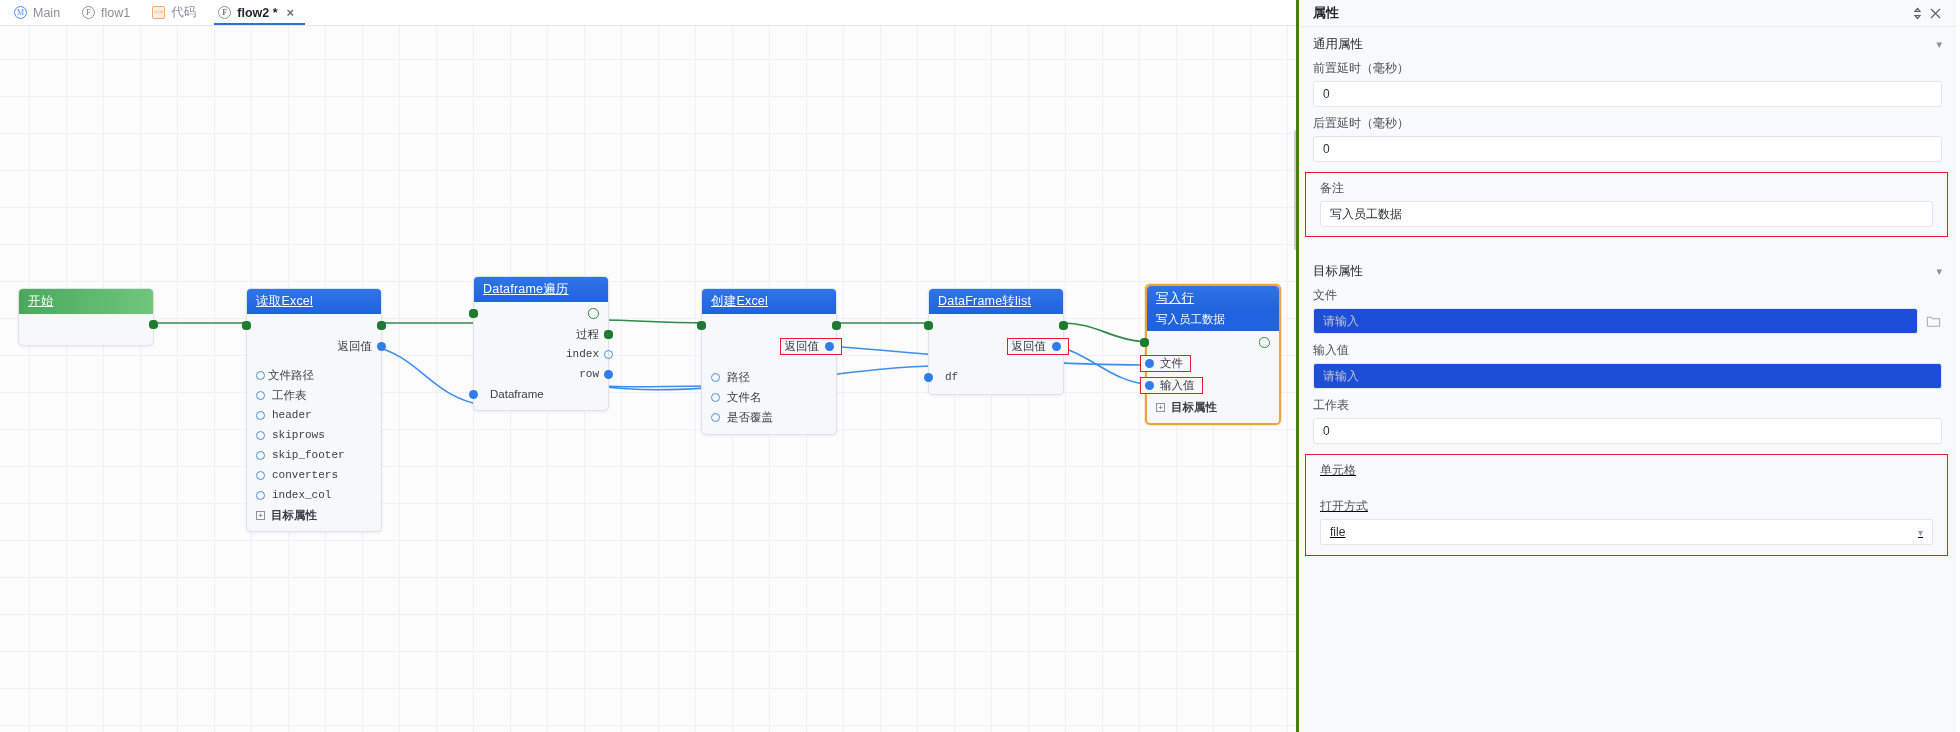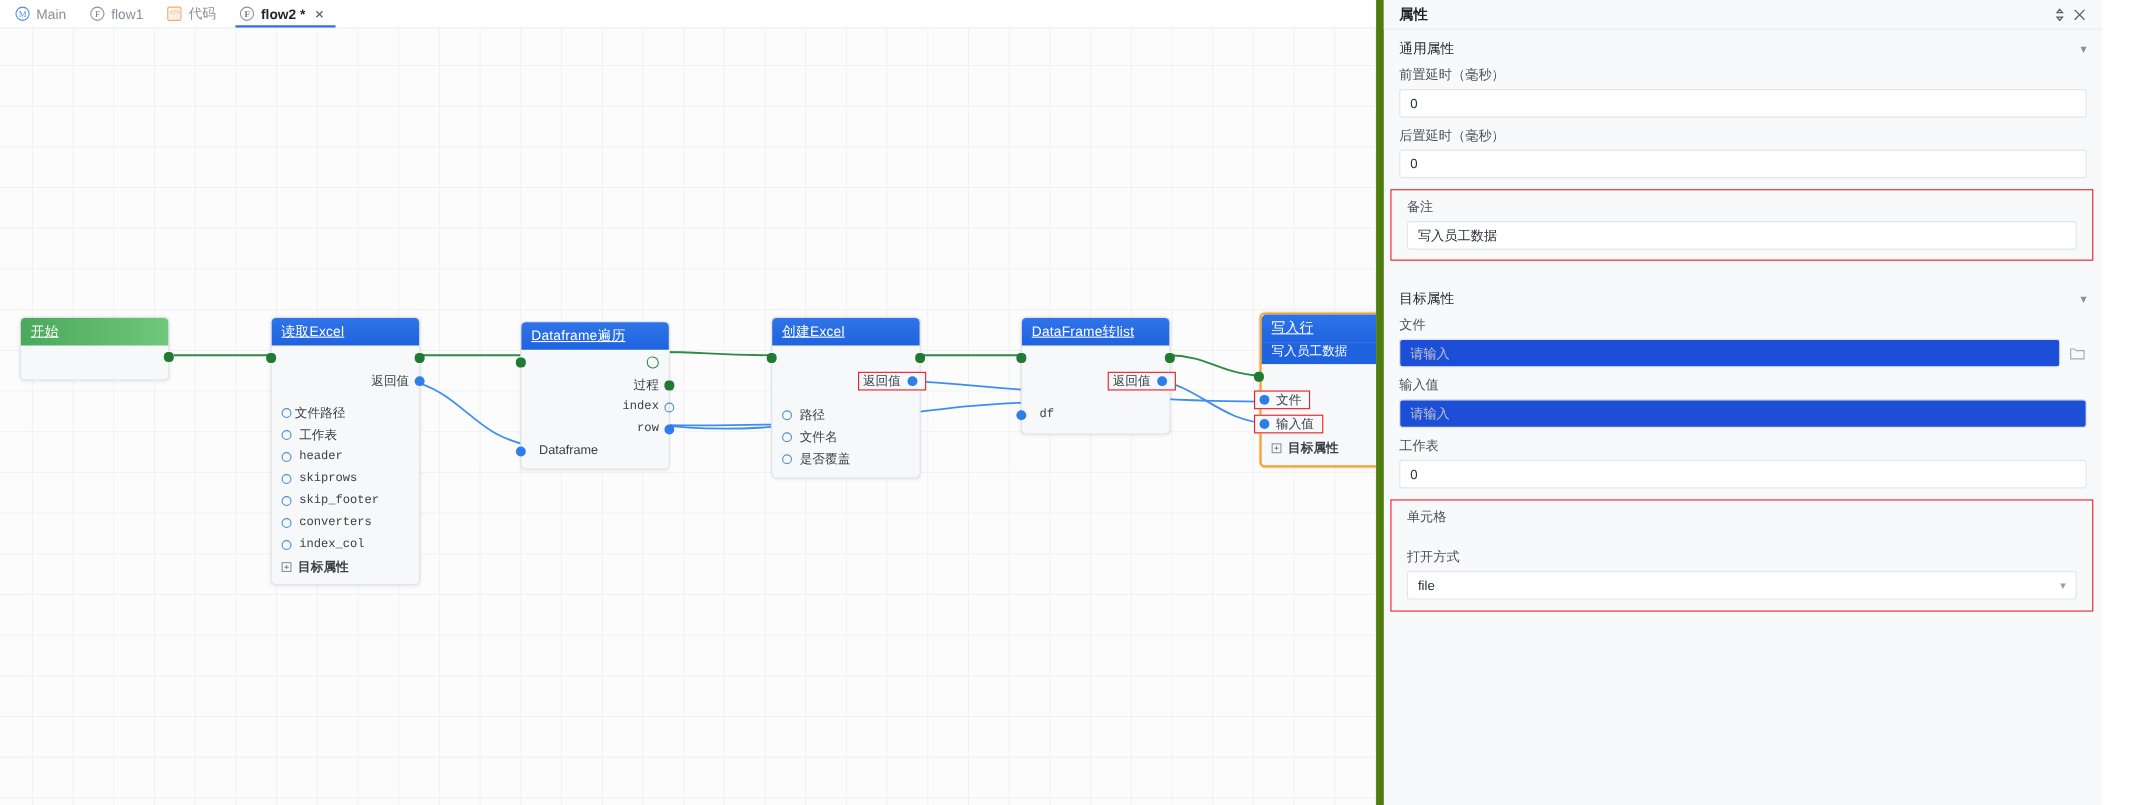--- a/index.html
+++ b/index.html
@@ -109,22 +109,22 @@
   .pL { left: -5px; }
   .pR { right: -5px; }
   .redbox-inline {
     border: 1.6px solid #ec1c24; padding: 0px 7px 0px 4px;
     display: inline-flex; align-items: center; gap: 6px; height: 17px;
     background: #f7f8fa;
   }
 
   
   .panel {
-    position: absolute; left: 1251px; top: 0; width: 660px; height: 732px;
-    background: #f8f9fb; border-left: 7px solid #4d7c0f;
+    position: absolute; left: 1296px; top: 0; width: 660px; height: 732px;
+    background: #f8f9fb; border-left: 3px solid #4d7c0f;
   }
   .panel-hd {
     height: 27px; display: flex; align-items: center;
     padding: 0 12px 0 14px; border-bottom: 1px solid #e9ebef; background: #f8f9fb;
   }
   .panel-title { font-size: 13px; font-weight: 700; color: #1f2329; flex: 1; }
   .panel-ico {
     width: 18px; height: 18px; color: #5a6069; font-size: 13px;
     display: flex; align-items: center; justify-content: center; cursor: pointer;
   }
@@ -268,21 +268,21 @@
           <span class="lbl mono" style="margin-left:7px;">index_col</span>
         </div>
         <div class="row" style="height:21px;">
           <span style="width:9px;height:9px;border:1px solid #8d93a0;font-size:8px;line-height:7px;text-align:center;color:#5a6069;">+</span>
           <span class="lbl" style="margin-left:6px;font-weight:600;">目标属性</span>
         </div>
         <div style="height:5px;"></div>
       </div>
     </div>
 
-    <div class="node" style="left:473px; top:266px; width:136px;">
+    <div class="node" style="left:473px; top:250px; width:136px;">
       <div class="node-hd blue">
         <span>Dataframe遍历</span>
       </div>
       <div class="node-body">
         <div class="row flowrow" style="justify-content:space-between;">
           <span class="port green abs pL" style="top:7px;"></span>
           <span style="flex:1"></span>
           <span class="port outline-green"></span>
         </div>
         <div class="row out">
@@ -448,21 +448,21 @@
     </div>
     <div class="field">
       <div class="field-lbl">输入值</div>
       <div class="inp ph">请输入</div>
     </div>
     <div class="field">
       <div class="field-lbl">工作表</div>
       <div class="inp">0</div>
     </div>
 
-    <div class="group-red" style="margin-top:2px;">
+    <div class="group-red" style="margin-top:2px;text-decoration:underline;">
       <div class="field">
         <div class="field-lbl">单元格</div>
       </div>
       <div class="field" style="padding-bottom:10px;">
         <div class="field-lbl">打开方式</div>
         <div class="sel">
           <span>file</span>
           <span class="sel-chev">▾</span>
         </div>
       </div>

